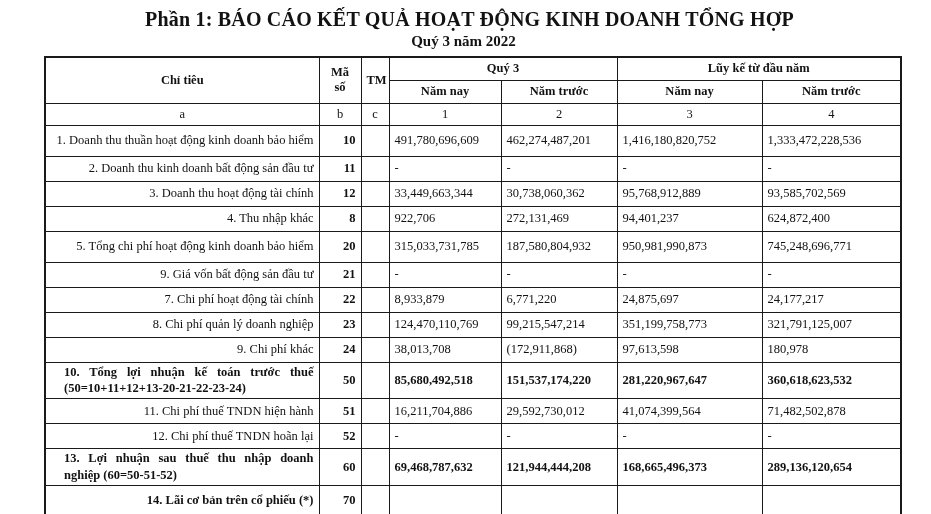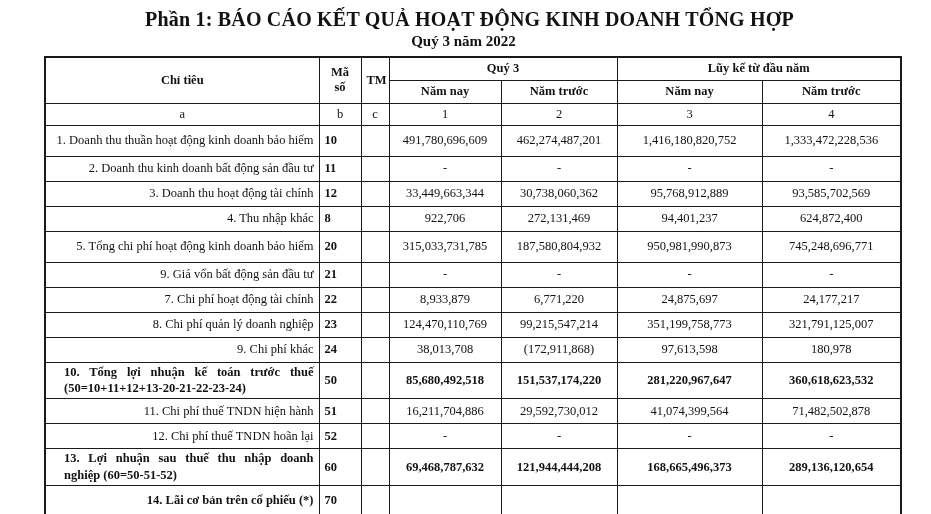--- a/index.html
+++ b/index.html
@@ -37,23 +37,23 @@
     border: 1px solid #1a1a1a;
     font-size: 12.5px;
     padding: 1px 5px;
     overflow: hidden;
   }
   thead th { font-weight: bold; text-align: center; height: 23px; }
   tr.letters-row th { font-weight: normal; height: 22px; }
   tbody td { height: 25px; vertical-align: middle; }
   td.label-cell { text-align: right; padding-left: 4px; padding-right: 4px; line-height: 1.35; }
   td.label-cell.justify { text-align: justify; padding-left: 18px; }
-  td.code-cell { text-align: left; font-weight: bold; }
+  td.code-cell { text-align: right; font-weight: bold; }
   td.tm-cell { text-align: center; }
-  td.value-cell { text-align: center; padding-right: 8px; font-size: 12px; }
+  td.value-cell { text-align: left; padding-right: 8px; font-size: 12px; }
   tr.bold-row td.label-cell,
   tr.bold-row td.value-cell { font-weight: bold; }
   tr.row-tall td { height: 31px; }
 </style>
 </head>
 <body>
 
 <div class="page">
   <h1 class="doc-title">Phần 1: BÁO CÁO KẾT QUẢ HOẠT ĐỘNG KINH DOANH TỔNG HỢP</h1>
   <h2 class="doc-subtitle">Quý 3 năm 2022</h2>

